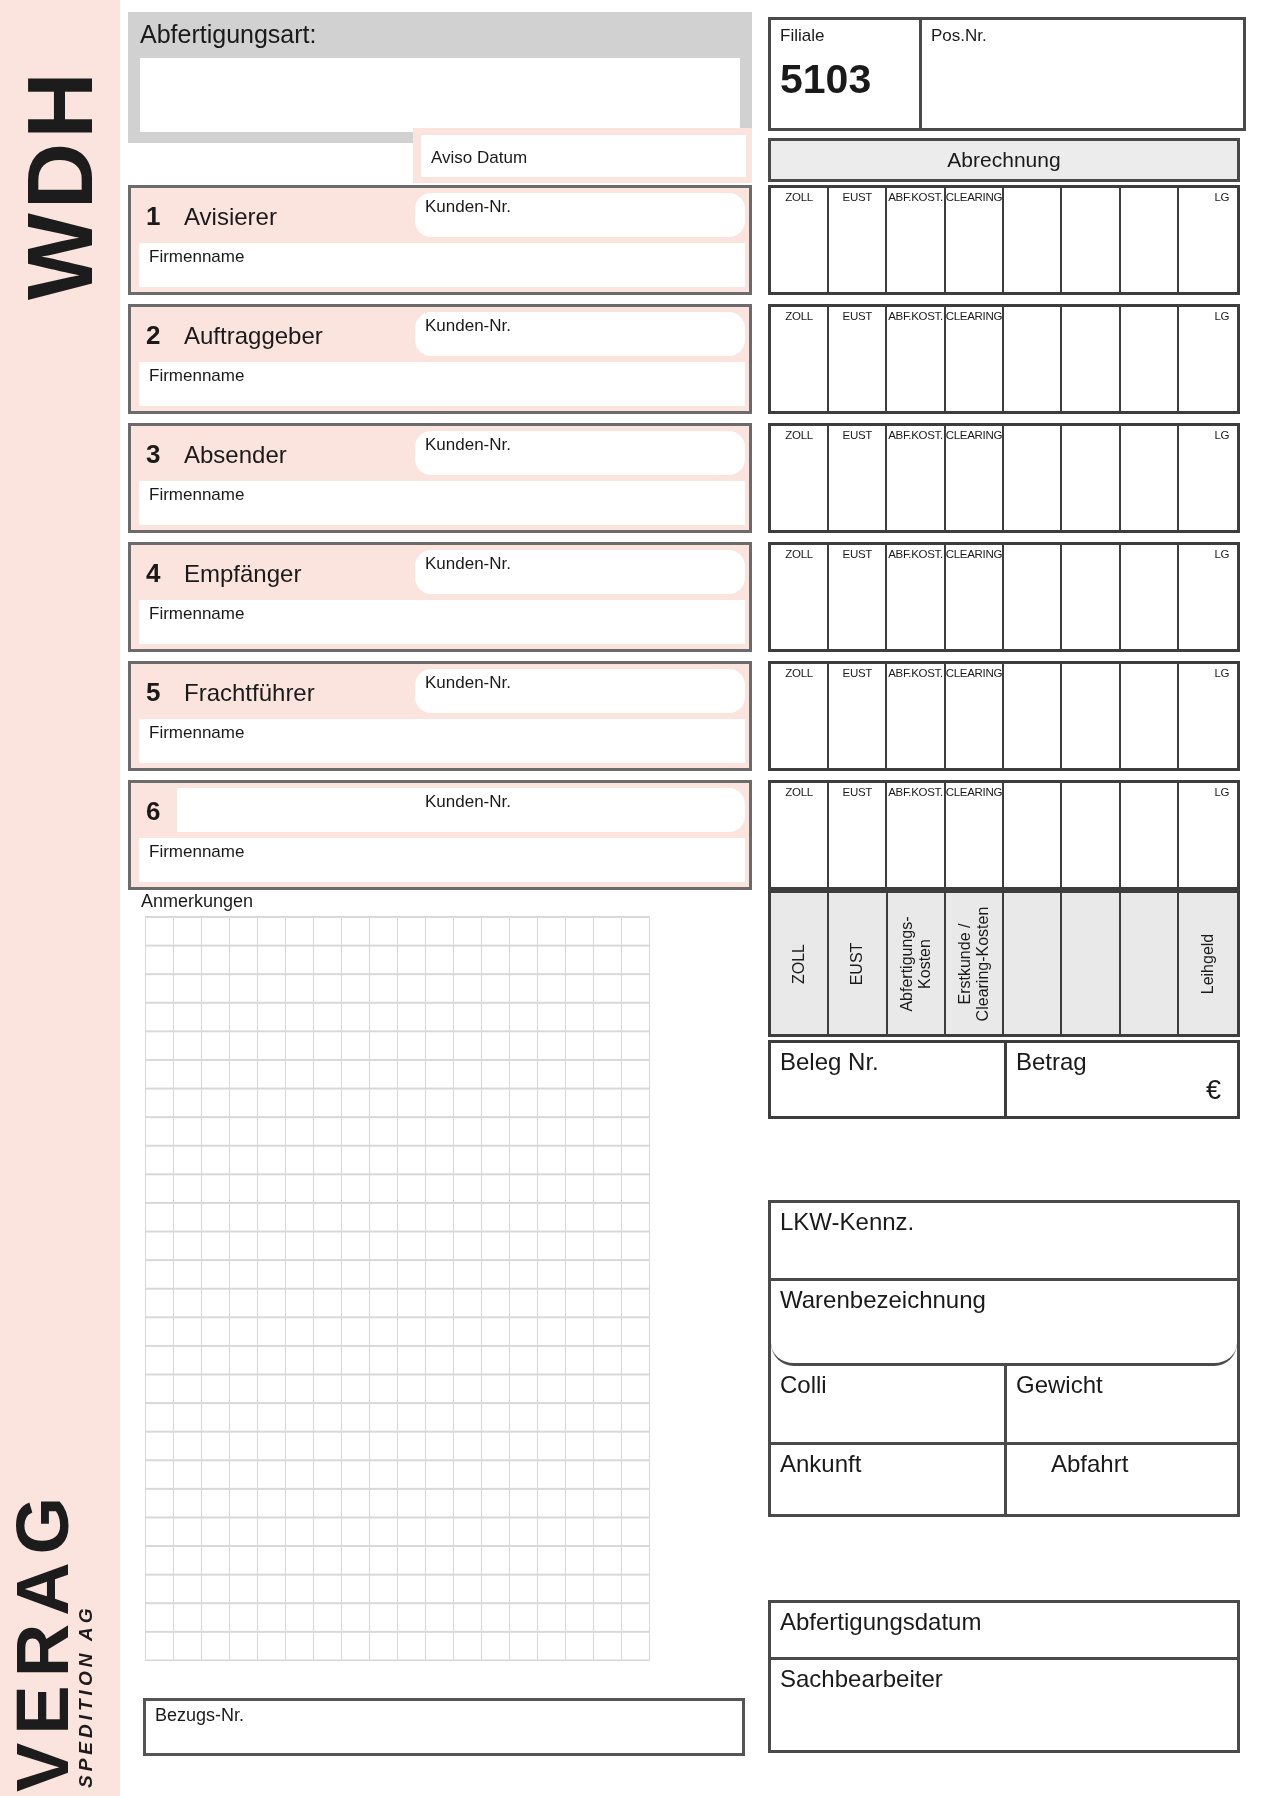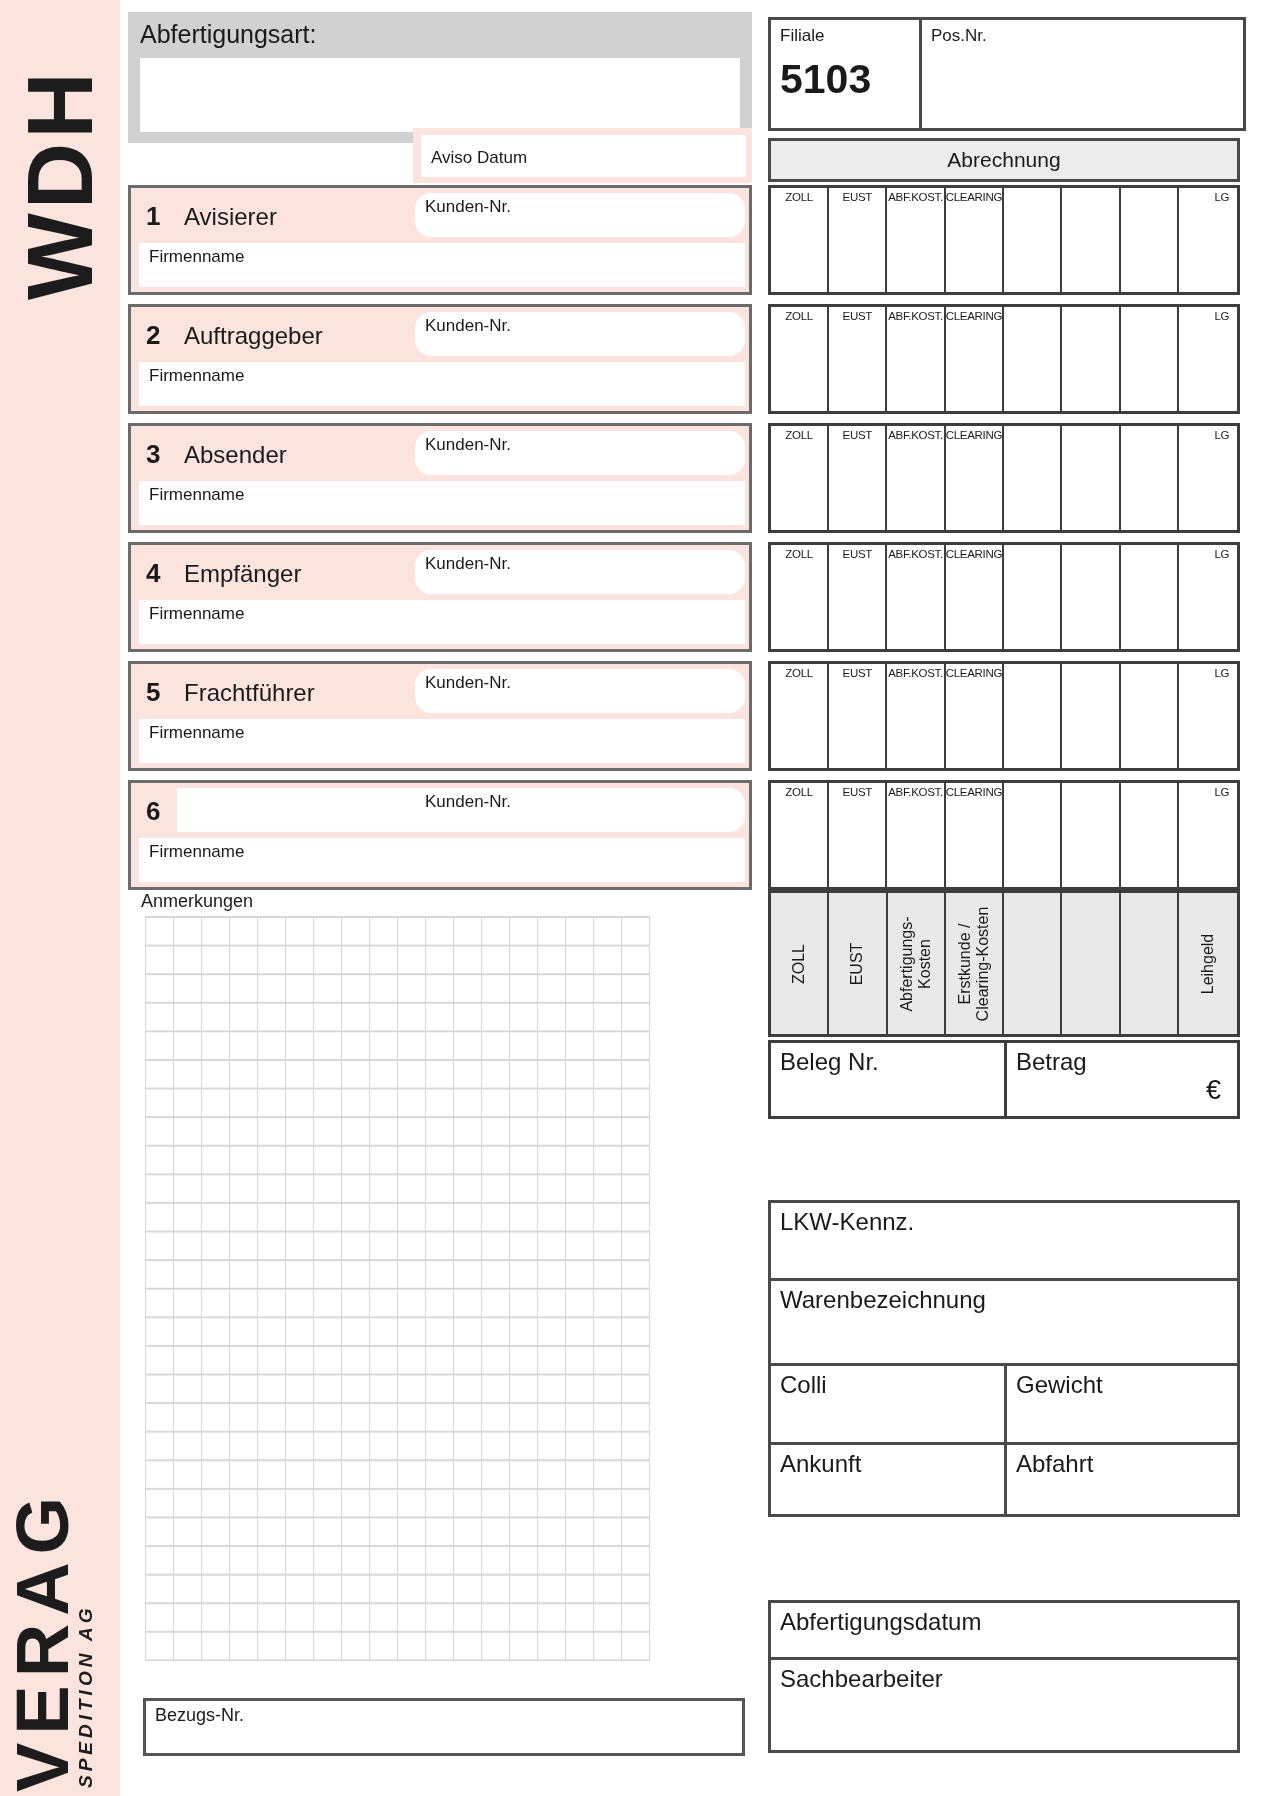--- a/index.html
+++ b/index.html
@@ -66,21 +66,21 @@
   .grid{position:absolute;left:145px;top:916px;width:504px;height:744px;
         background-image:linear-gradient(to right,#d8d8d8 1.5px,transparent 1.5px),
                          linear-gradient(to bottom,#d8d8d8 1.5px,transparent 1.5px);
         background-size:28px 28.6px;
         border-right:1.5px solid #d8d8d8;border-bottom:1.5px solid #d8d8d8;}
   
   .lkw-box{position:absolute;left:768px;top:1200px;width:472px;height:317px;border:3px solid #4a4a4a;
            box-sizing:border-box;background:#fff;display:flex;flex-direction:column;}
   .lkw-row{position:relative;border-bottom:3px solid #4a4a4a;}
   .lkw-row:last-child{border-bottom:none;}
-  .r-lkw{height:75px;} .r-waren{height:82px;} .r-colli{height:76px;display:flex;} .r-ank{flex:1;display:flex;}
+  .r-lkw{height:75px;} .r-waren{height:82px;border-radius:23px;} .r-colli{height:76px;display:flex;} .r-ank{flex:1;display:flex;gap:35px;}
   .half{width:50%;border-right:3px solid #4a4a4a;position:relative;}
   .half:last-child{border-right:none;flex:1;}
   
   .date-box{position:absolute;left:768px;top:1600px;width:472px;height:153px;border:3px solid #4a4a4a;
             box-sizing:border-box;background:#fff;display:flex;flex-direction:column;}
   .d-row1{height:54px;border-bottom:3px solid #4a4a4a;position:relative;}
   .d-row2{flex:1;position:relative;}
   
   .bezug-box{position:absolute;left:143px;top:1698px;width:602px;height:58px;border:3px solid #555;
              box-sizing:border-box;background:#fff;}

